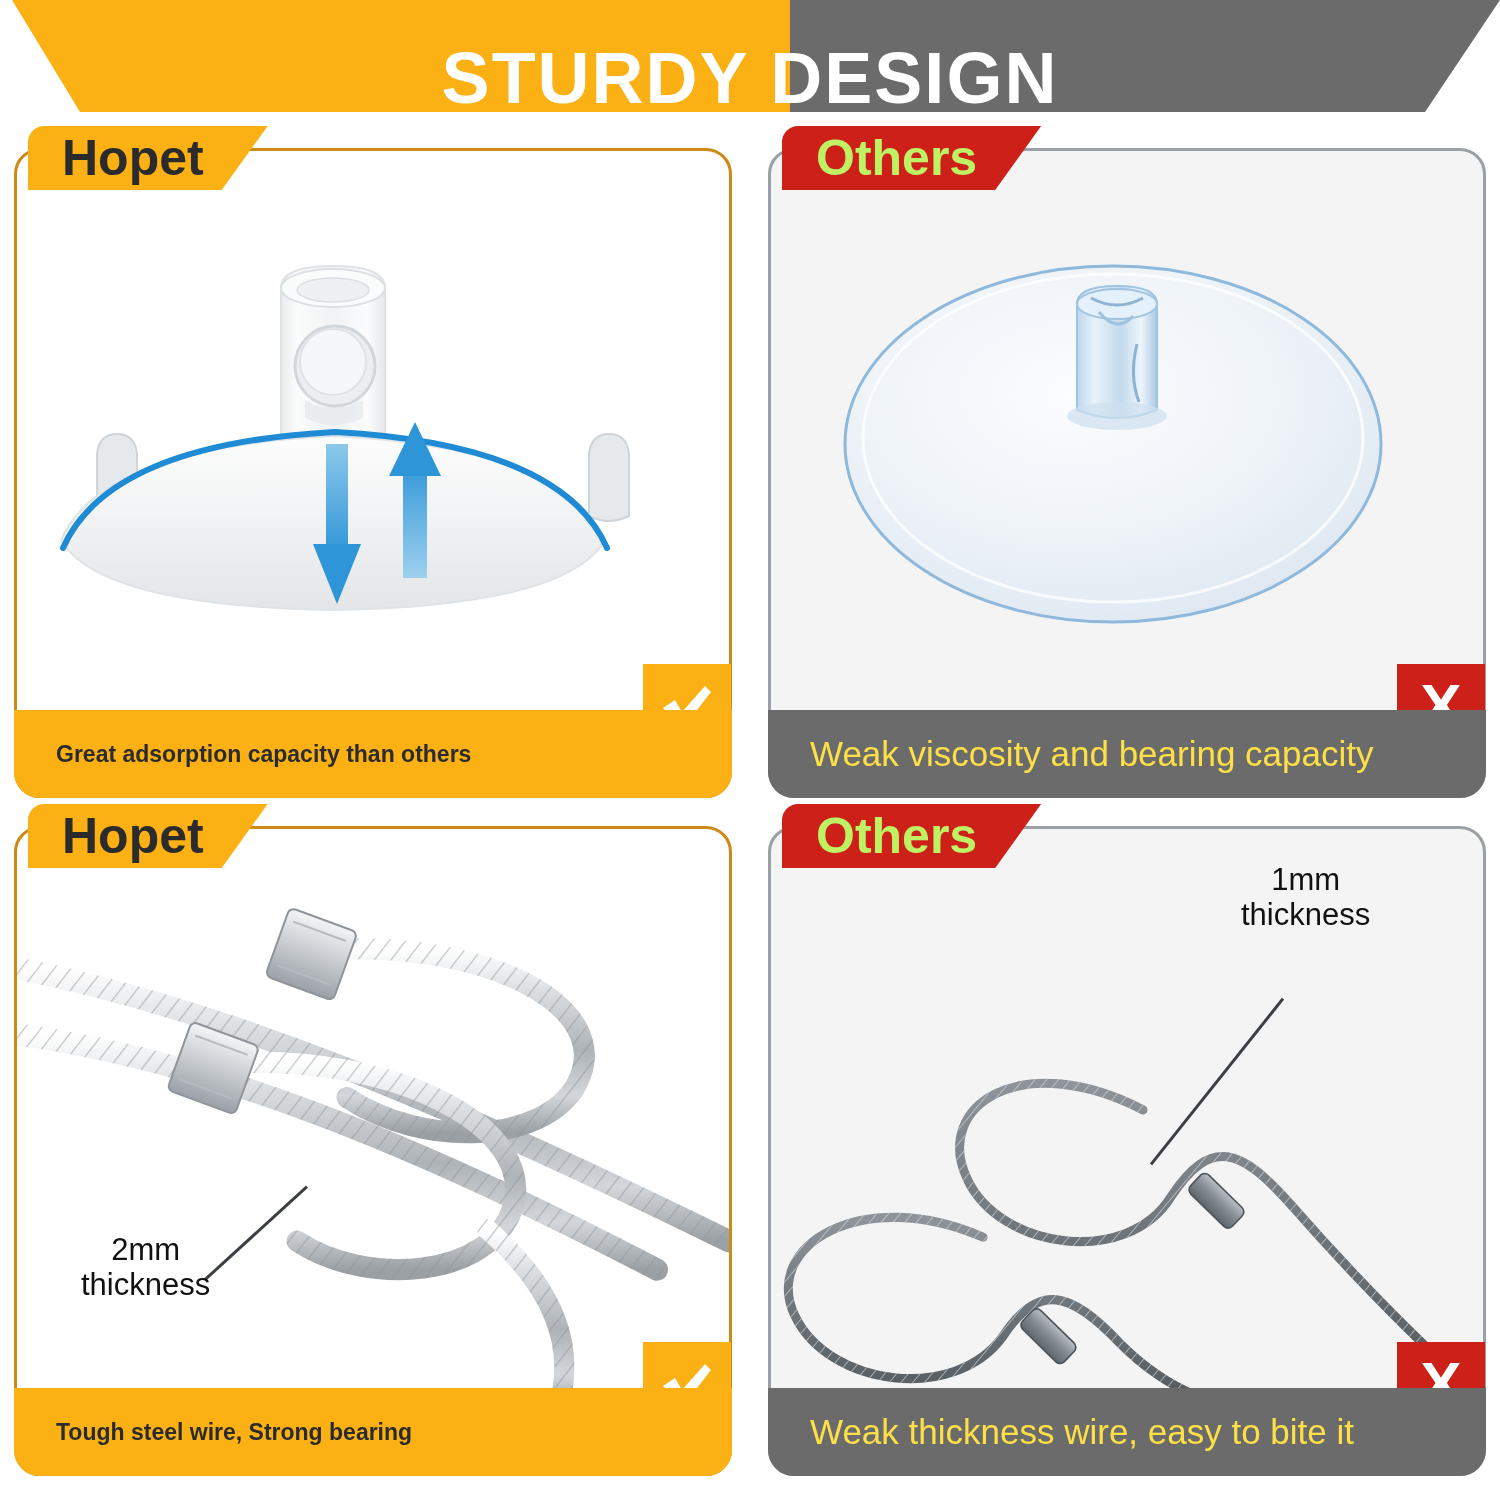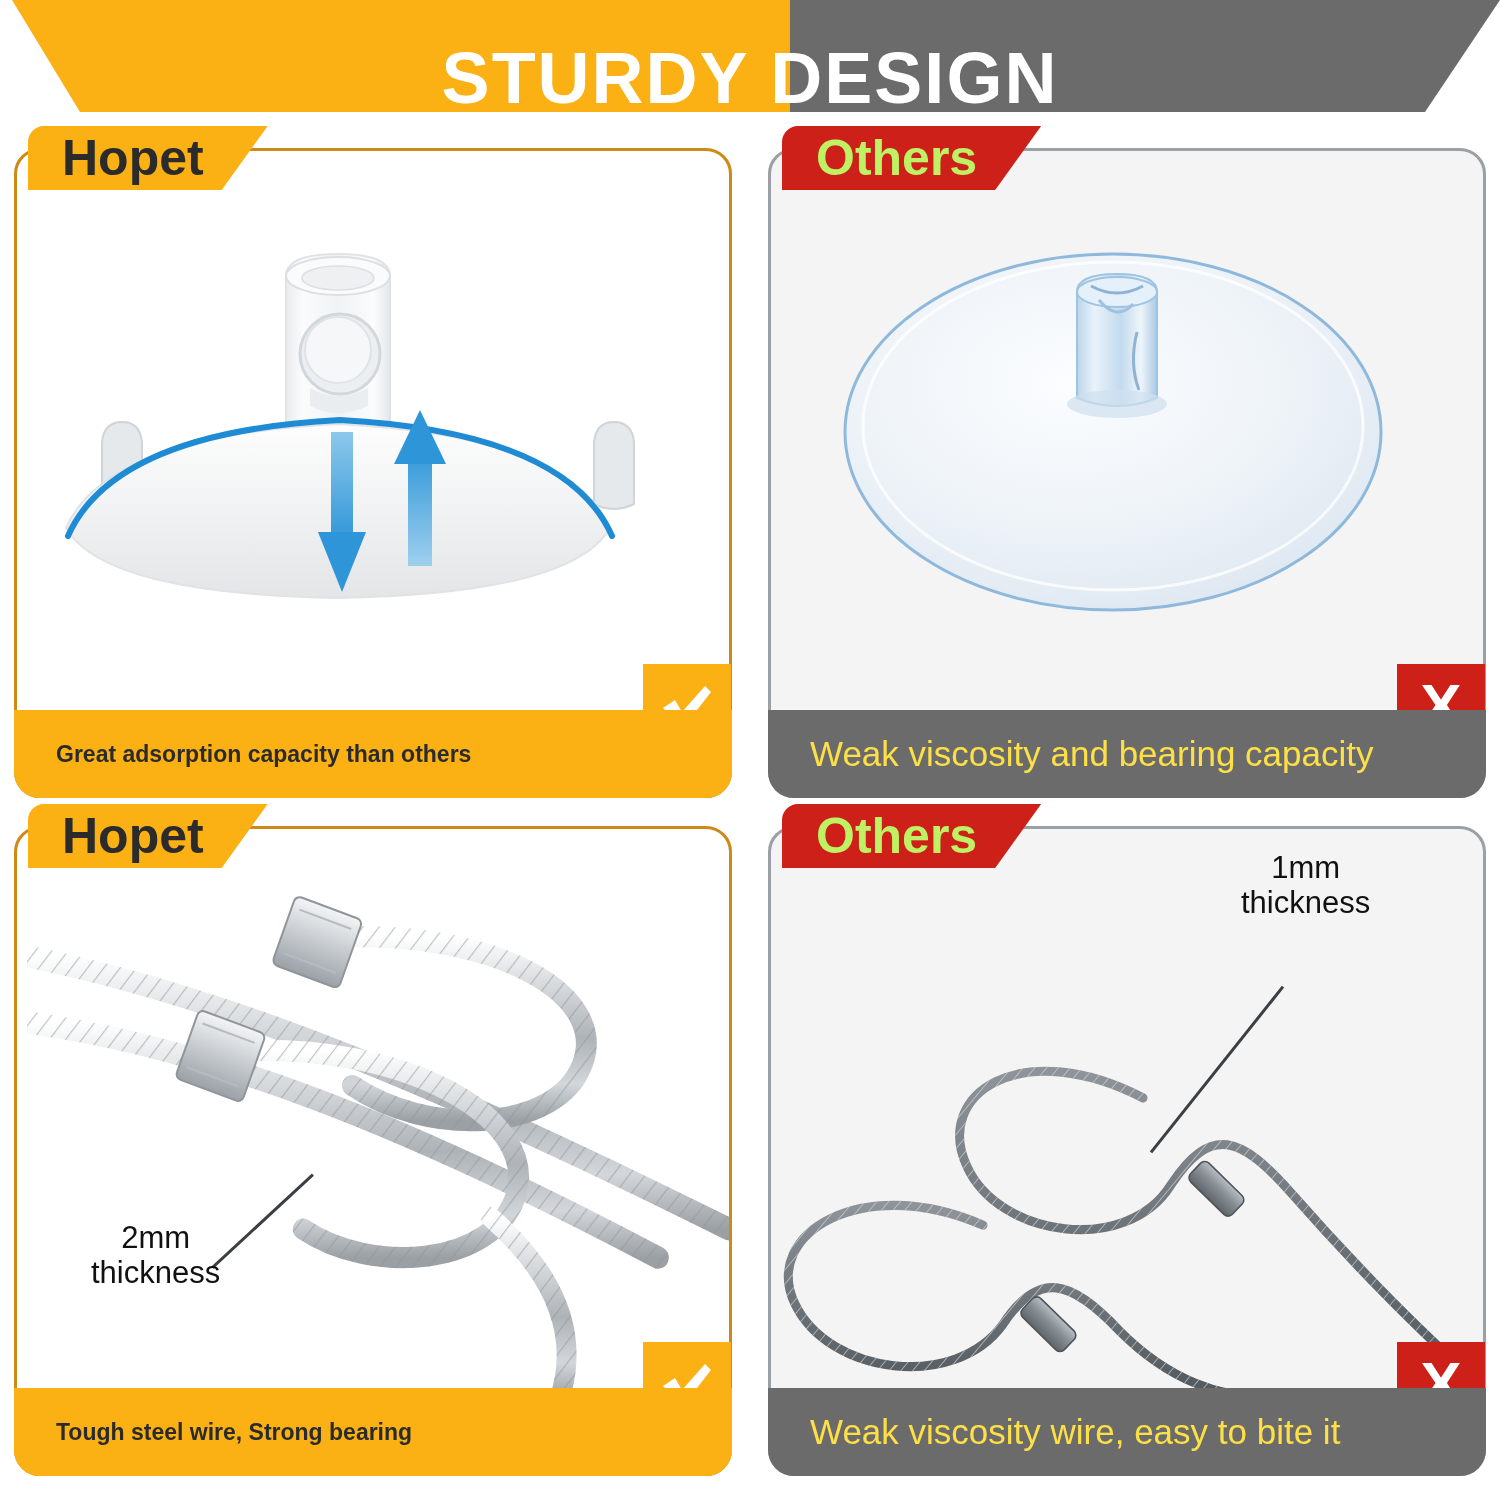--- a/index.html
+++ b/index.html
@@ -27,23 +27,23 @@
   .p-tr{left:754px;top:0;}
   .p-bl{left:0;top:678px;}
   .p-br{left:754px;top:678px;}
 
   .panel-frame{position:absolute;left:0;top:0;width:100%;height:100%;
     box-sizing:border-box;border-radius:26px;}
   .good .panel-frame{border:3px solid #CE8A16;background:#fff;}
   .bad  .panel-frame{border:3px solid #9AA0A6;background:#F4F4F4;}
 
   
-  .media{position:absolute;left:3px;top:7px;right:3px;height:562px;
+  .media{position:absolute;left:3px;top:19px;right:3px;height:562px;
     border-radius:23px 23px 0 0;overflow:hidden;}
-  .good .media{background:#fff;margin-left:10px;}
+  .good .media{background:#fff;}
   .bad  .media{background:#F4F4F4;}
 
   
   .caption{position:absolute;left:0;bottom:0;width:100%;height:88px;
     border-radius:0 0 26px 26px;display:flex;align-items:center;
     box-sizing:border-box;padding:0 0 0 42px;}
   .good .caption{background:#FBB013;color:#2B2B2B;font-weight:bold;font-size:23px;}
   .bad  .caption{background:#6B6B6B;color:#fde047;font-weight:normal;font-size:35px;}
 
   
@@ -354,18 +354,18 @@
 
       <div class="tab">
         <span>Others</span>
       </div>
 
       <div class="badge no">
         <span>X</span>
       </div>
 
       <div class="caption">
-        <span>Weak viscosity wire, easy to bite it</span>
+        <span>Weak thickness wire, easy to bite it</span>
       </div>
     </div>
 
   </div>
 </div>
 
 </body></html>

